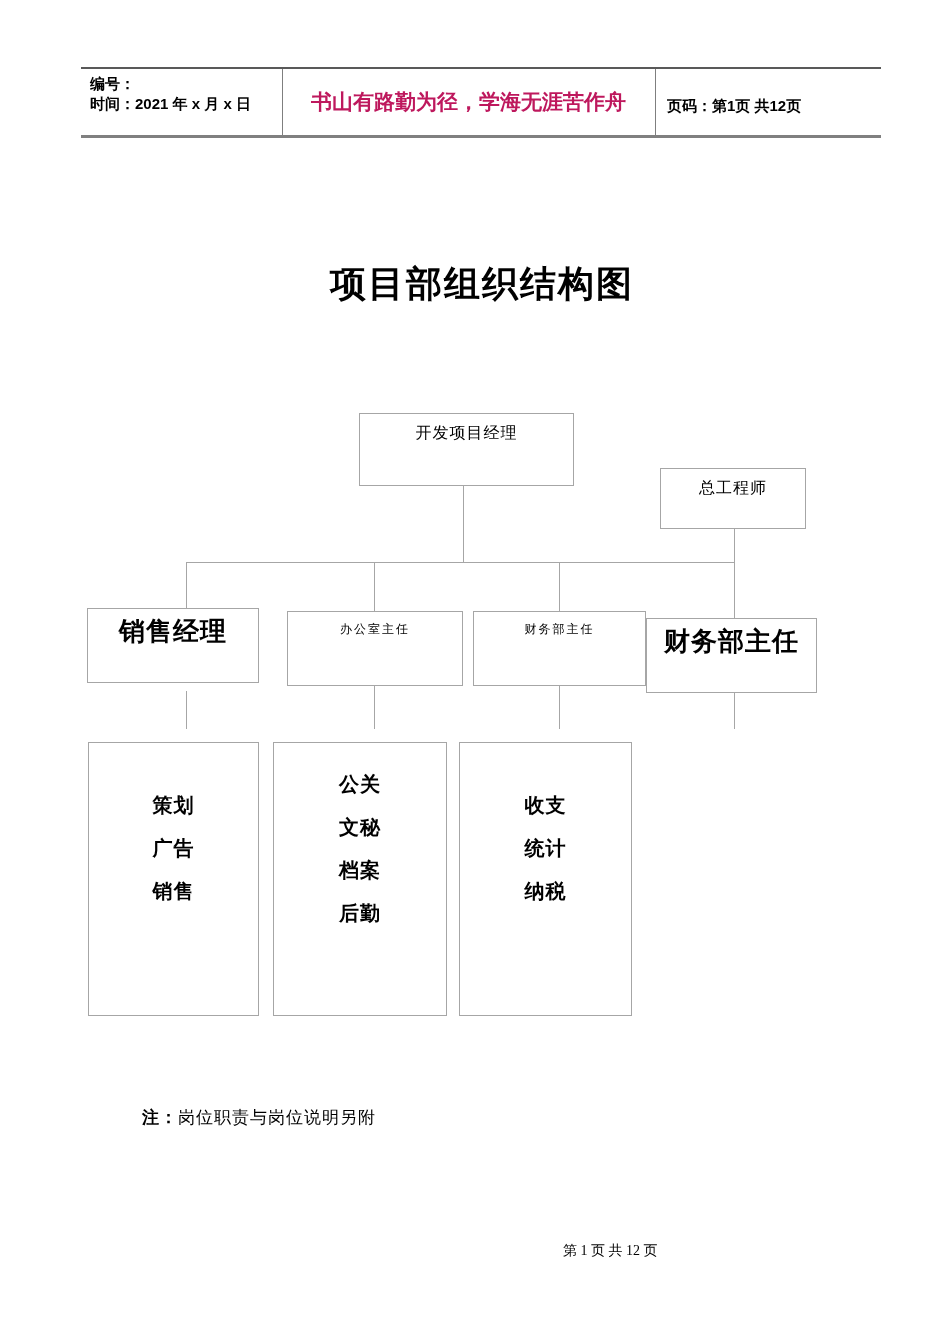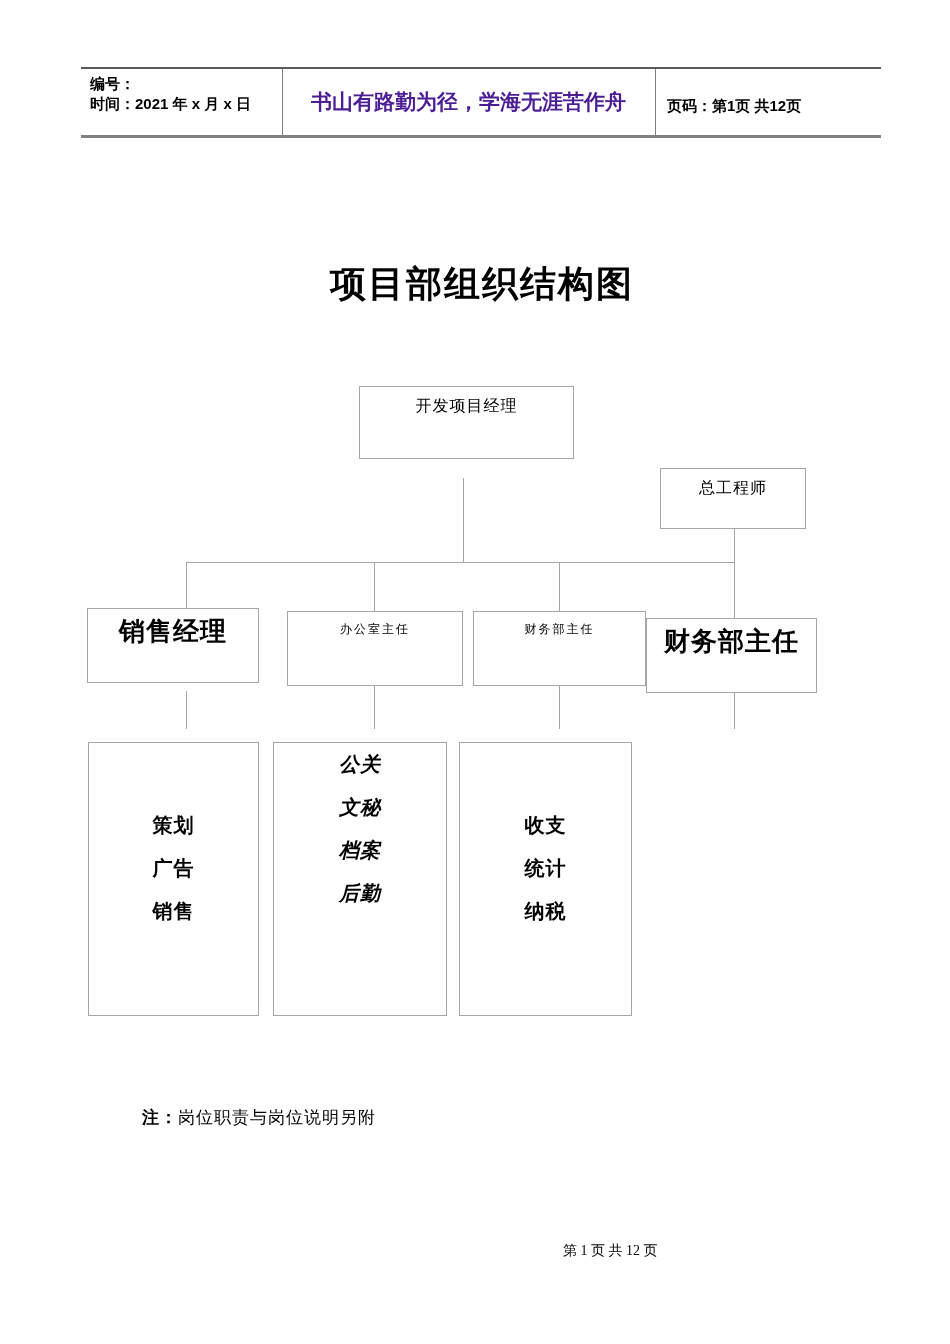--- a/index.html
+++ b/index.html
@@ -48,54 +48,54 @@
     background:#fff;
     text-align:center;
     box-sizing:border-box;
   }
   .box-plain{font-size:16px;letter-spacing:1px;padding-top:9px;}
   .box-mid{font-size:12px;letter-spacing:2px;padding-top:9px;}
   .box-emph{font-size:26px;font-weight:bold;letter-spacing:1px;padding-top:5px;}
   .detail{font-size:20px;font-weight:bold;letter-spacing:1px;}
   .detail .item{height:43px;line-height:43px;}
   .detail-engineering .item:nth-child(1){transform:translateX(-28px);}
-  .pad41{padding-top:61px;font-family:Liberation Serif, serif;} .pad20{font-style:italic;} .pad16{padding-top:16px;}
+  .pad41{padding-top:41px;font-family:Liberation Serif, serif;} .pad20{padding-top:20px;} .pad16{padding-top:16px;}
   .ln{position:absolute;background:#a6a6a6;}
   
   .note{position:absolute;left:142px;top:1106px;font-size:17px;letter-spacing:1px;}
   .note b{font-weight:bold;}
   .footer{position:absolute;left:563px;top:1242px;font-size:14px;}
 </style>
 </head>
 <body>
 
 <div class="page">
 
   <div class="hdr">
     <div class="vdiv" style="left:201px"></div>
     <div class="vdiv" style="left:574px"></div>
     <div class="hdr-left"><span>编号：</span><br><span>时间：2021 年 x 月 x 日</span></div>
-    <div class="hdr-motto" style="color:#4c1d95">书山有路勤为径，学海无涯苦作舟</div>
+    <div class="hdr-motto" style="color:#be185d">书山有路勤为径，学海无涯苦作舟</div>
     <div class="hdr-page">页码：第1页 共12页</div>
   </div>
 
   <div class="doc-title">项目部组织结构图</div>
 
   <div class="ln" style="left:463px;top:478px;width:1px;height:84px"></div>
   <div class="ln" style="left:186px;top:562px;width:549px;height:1px"></div>
   <div class="ln" style="left:186px;top:562px;width:1px;height:55px"></div>
   <div class="ln" style="left:374px;top:562px;width:1px;height:49px"></div>
   <div class="ln" style="left:559px;top:562px;width:1px;height:49px"></div>
   <div class="ln" style="left:734px;top:529px;width:1px;height:89px"></div>
   <div class="ln" style="left:186px;top:691px;width:1px;height:38px"></div>
   <div class="ln" style="left:374px;top:685px;width:1px;height:44px"></div>
   <div class="ln" style="left:559px;top:685px;width:1px;height:44px"></div>
   <div class="ln" style="left:734px;top:692px;width:1px;height:37px"></div>
 
-  <div class="box box-plain" style="left:359px;top:386px;width:215px;height:73px">
+  <div class="box box-plain" style="left:359px;top:413px;width:215px;height:73px">
     <span>开发项目经理</span>
   </div>
   <div class="box box-plain" style="left:660px;top:468px;width:146px;height:61px">
     <span>总工程师</span>
   </div>
 
   <div class="box box-emph" style="left:87px;top:608px;width:172px;height:75px">
     <span>销售经理</span>
   </div>
   <div class="box box-mid" style="left:287px;top:611px;width:176px;height:75px">

